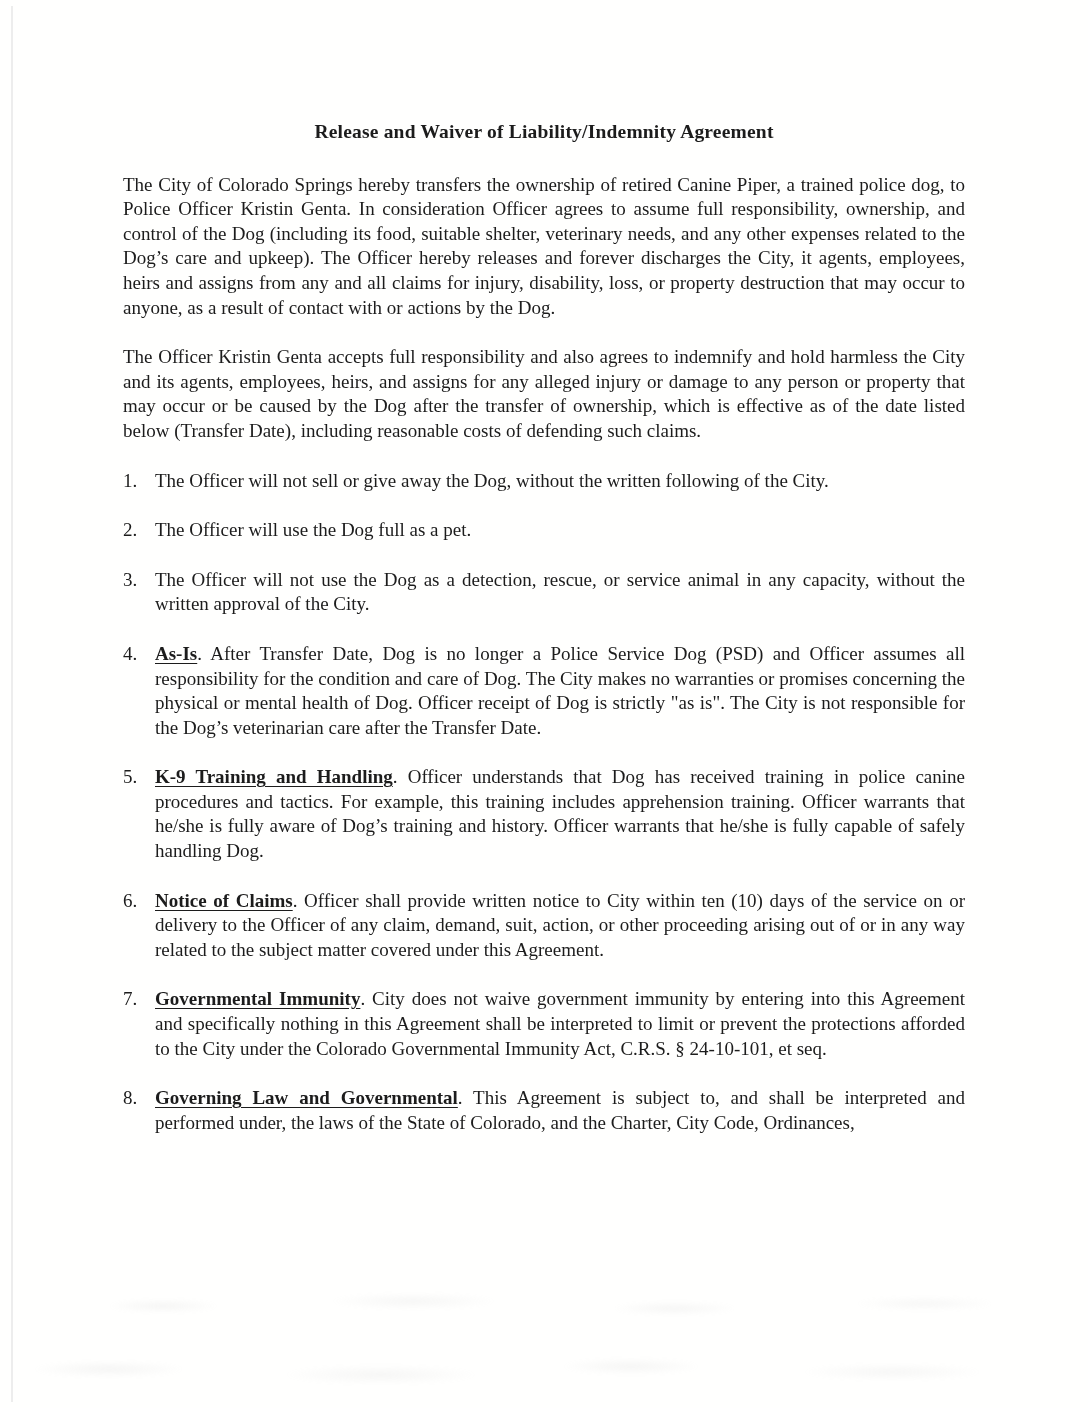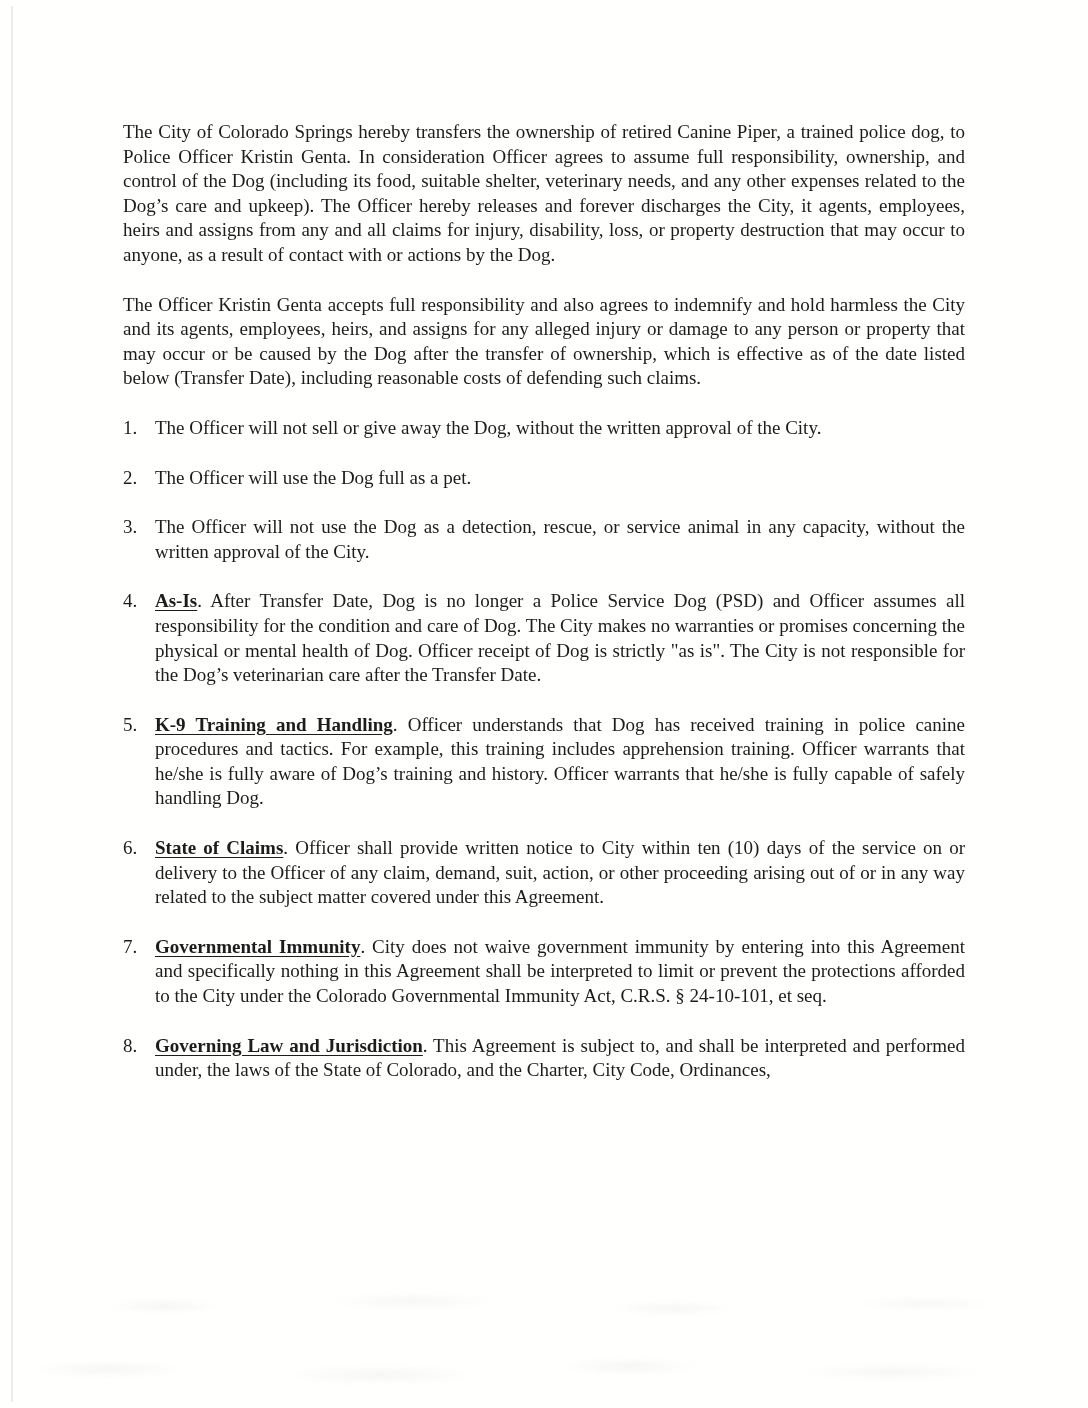--- a/index.html
+++ b/index.html
@@ -100,55 +100,56 @@
     opacity: 0.14;
   }
 </style>
 </head>
 <body>
 
 <div class="scan-page">
   <div class="scan-line-left"></div>
 
   <div class="content">
+    <h1 class="doc-title">Release and Waiver of Liability/Indemnity Agreement</h1>
 
     <p class="para">The City of Colorado Springs hereby transfers the ownership of retired Canine Piper, a trained police dog, to Police Officer Kristin Genta.  In consideration Officer agrees to assume full responsibility, ownership, and control of the Dog (including its food, suitable shelter, veterinary needs, and any other expenses related to the Dog’s care and upkeep).  The Officer hereby releases and forever discharges the City, it agents, employees, heirs and assigns from any and all claims for injury, disability, loss, or property destruction that may occur to anyone, as a result of contact with or actions by the Dog.</p>
     <p class="para">The Officer Kristin Genta accepts full responsibility and also agrees to indemnify and hold harmless the City and its agents, employees, heirs, and assigns for any alleged injury or damage to any person or property that may occur or be caused by the Dog after the transfer of ownership, which is effective as of the date listed below (Transfer Date), including reasonable costs of defending such claims.</p>
 
     <ol class="cond-list">
       <li class="cond-item">
         <span class="item-number">1.</span>
-        <span class="item-body"><span class="item-heading"></span><span>The Officer will not sell or give away the Dog, without the written approval of the City.</span><span class="item-italic"></span></span>
+        <span class="item-body"><span class="item-heading"></span><span>The Officer will not sell or give away the Dog, without the written following of the City.</span><span class="item-italic"></span></span>
       </li>
       <li class="cond-item">
         <span class="item-number">2.</span>
         <span class="item-body"><span class="item-heading"></span><span>The Officer will use the Dog full as a pet.</span><span class="item-italic"></span></span>
       </li>
       <li class="cond-item">
         <span class="item-number">3.</span>
         <span class="item-body"><span class="item-heading"></span><span>The Officer will not use the Dog as a detection, rescue, or service animal in any capacity, without the written approval of the City.</span><span class="item-italic"></span></span>
       </li>
       <li class="cond-item">
         <span class="item-number">4.</span>
         <span class="item-body"><span class="item-heading">As-Is</span><span>.  After Transfer Date, Dog is no longer a Police Service Dog (PSD) and Officer assumes all responsibility for the condition and care of Dog. The City makes no warranties or promises concerning the physical or mental health of Dog.  Officer receipt of Dog is strictly "as is".  The City is not responsible for the Dog’s veterinarian care after the Transfer Date.</span><span class="item-italic"></span></span>
       </li>
       <li class="cond-item">
         <span class="item-number">5.</span>
         <span class="item-body"><span class="item-heading">K-9 Training and Handling</span><span>.  Officer understands that Dog has received training in police canine procedures and tactics.  For example, this training includes apprehension training.  Officer warrants that he/she is fully aware of Dog’s training and history.  Officer warrants that he/she is fully capable of safely handling Dog.</span><span class="item-italic"></span></span>
       </li>
       <li class="cond-item">
         <span class="item-number">6.</span>
-        <span class="item-body"><span class="item-heading">State of Claims</span><span>.  Officer shall provide written notice to City within ten (10) days of the service on or delivery to the Officer of any claim, demand, suit, action, or other proceeding arising out of or in any way related to the subject matter covered under this Agreement.</span><span class="item-italic"></span></span>
+        <span class="item-body"><span class="item-heading">Notice of Claims</span><span>.  Officer shall provide written notice to City within ten (10) days of the service on or delivery to the Officer of any claim, demand, suit, action, or other proceeding arising out of or in any way related to the subject matter covered under this Agreement.</span><span class="item-italic"></span></span>
       </li>
       <li class="cond-item">
         <span class="item-number">7.</span>
         <span class="item-body"><span class="item-heading">Governmental Immunity</span><span>.  City does not waive government immunity by entering into this Agreement and specifically nothing in this Agreement shall be interpreted to limit or prevent the protections afforded to the City under the Colorado Governmental Immunity Act, C.R.S. § 24-10-101, </span><span class="item-italic">et seq.</span></span>
       </li>
       <li class="cond-item">
         <span class="item-number">8.</span>
-        <span class="item-body"><span class="item-heading">Governing Law and Jurisdiction</span><span>.  This Agreement is subject to, and shall be interpreted and performed under, the laws of the State of Colorado, and the Charter, City Code, Ordinances,</span><span class="item-italic"></span></span>
+        <span class="item-body"><span class="item-heading">Governing Law and Governmental</span><span>.  This Agreement is subject to, and shall be interpreted and performed under, the laws of the State of Colorado, and the Charter, City Code, Ordinances,</span><span class="item-italic"></span></span>
       </li>
     </ol>
   </div>
 
   <div class="scan-smudge-1"></div>
   <div class="scan-smudge-2"></div>
 </div>
 
 </body></html>

